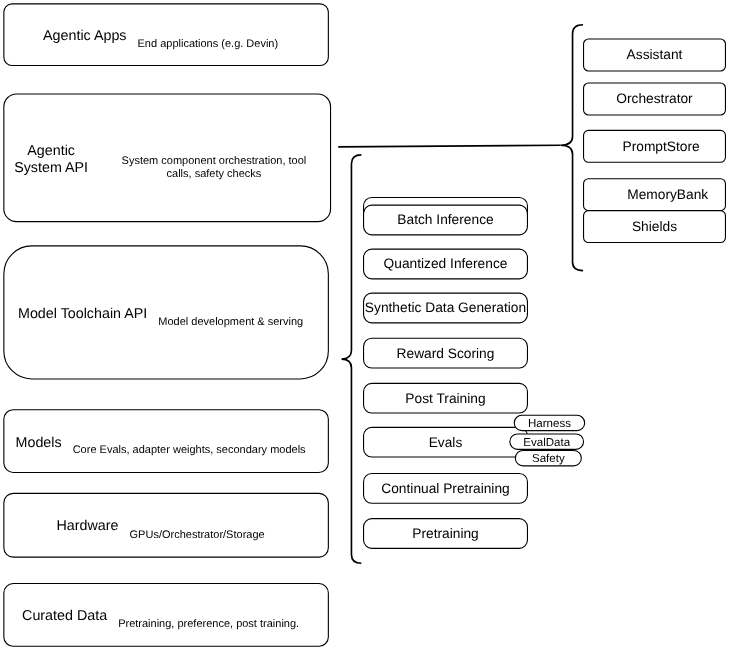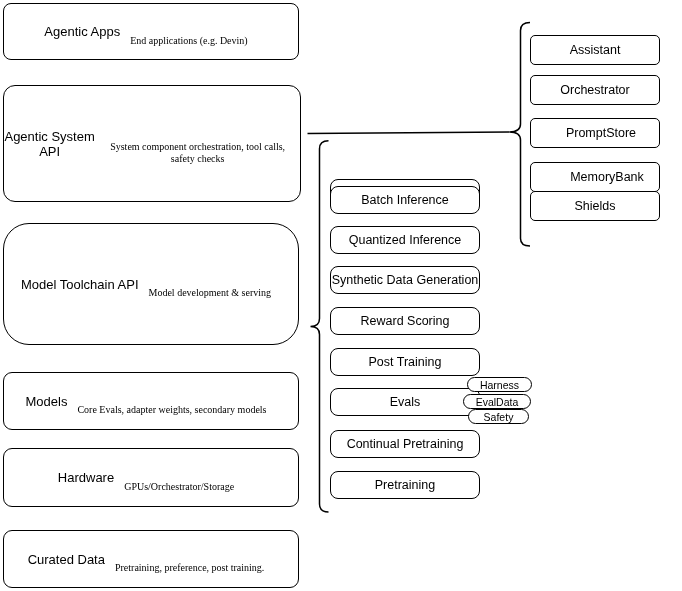--- a/index.html
+++ b/index.html
@@ -18,21 +18,21 @@
     background: #ffffff;
     border: 1.5px solid #000000;
     display: flex;
     flex-direction: row;
     align-items: center;
     justify-content: center;
     text-align: center;
   }
   .lbox { left: 3px; width: 296px; z-index: 1; }
   .btitle { font-size: 13px; line-height: 15px; }
-  .bsub   { font-size: 10px; line-height: 12px; margin-top: 18px; padding: 0 10px; font-family: Liberation Serif, serif; }
+  .bsub   { font-size: 10px; line-height: 12px; margin-top: 18px; padding: 0 10px; }
   .mbox {
     left: 330px; width: 150px; height: 28px;
     border-radius: 8px; font-size: 12.5px; z-index: 2;
   }
   .rbox {
     left: 530px; width: 130px; height: 30px;
     border-radius: 5px; font-size: 12.5px; z-index: 2;
   }
   .pill {
     position: absolute;

